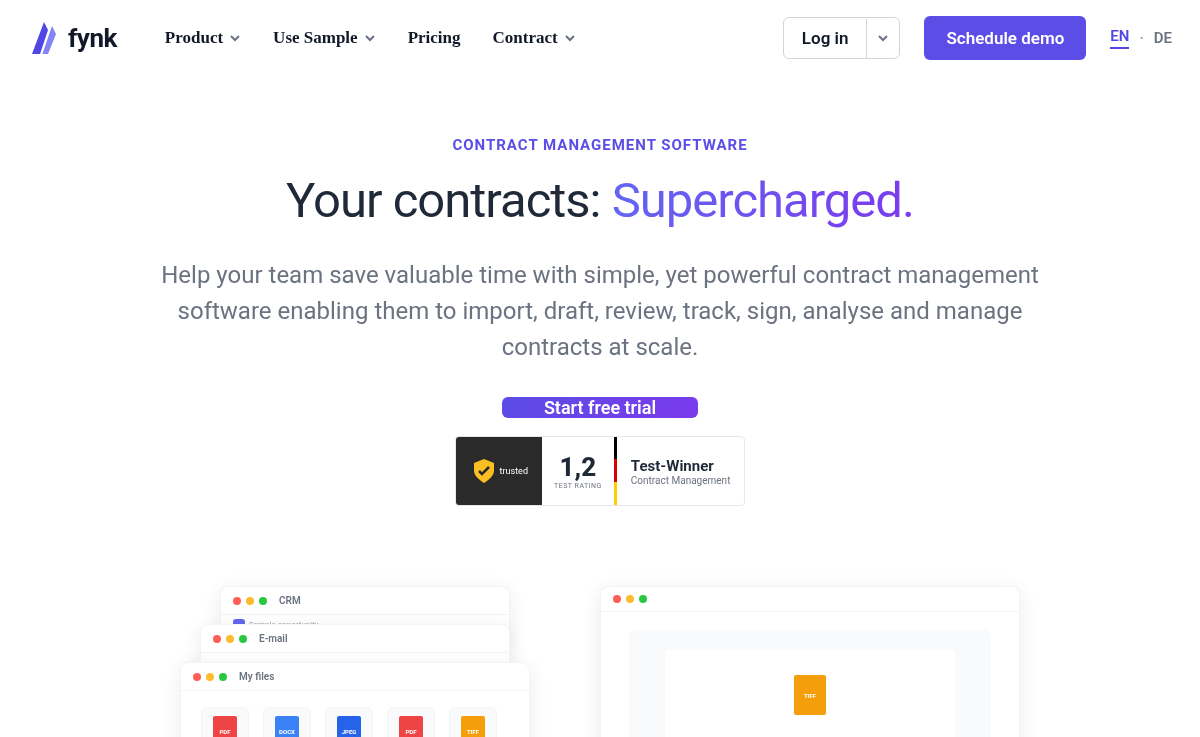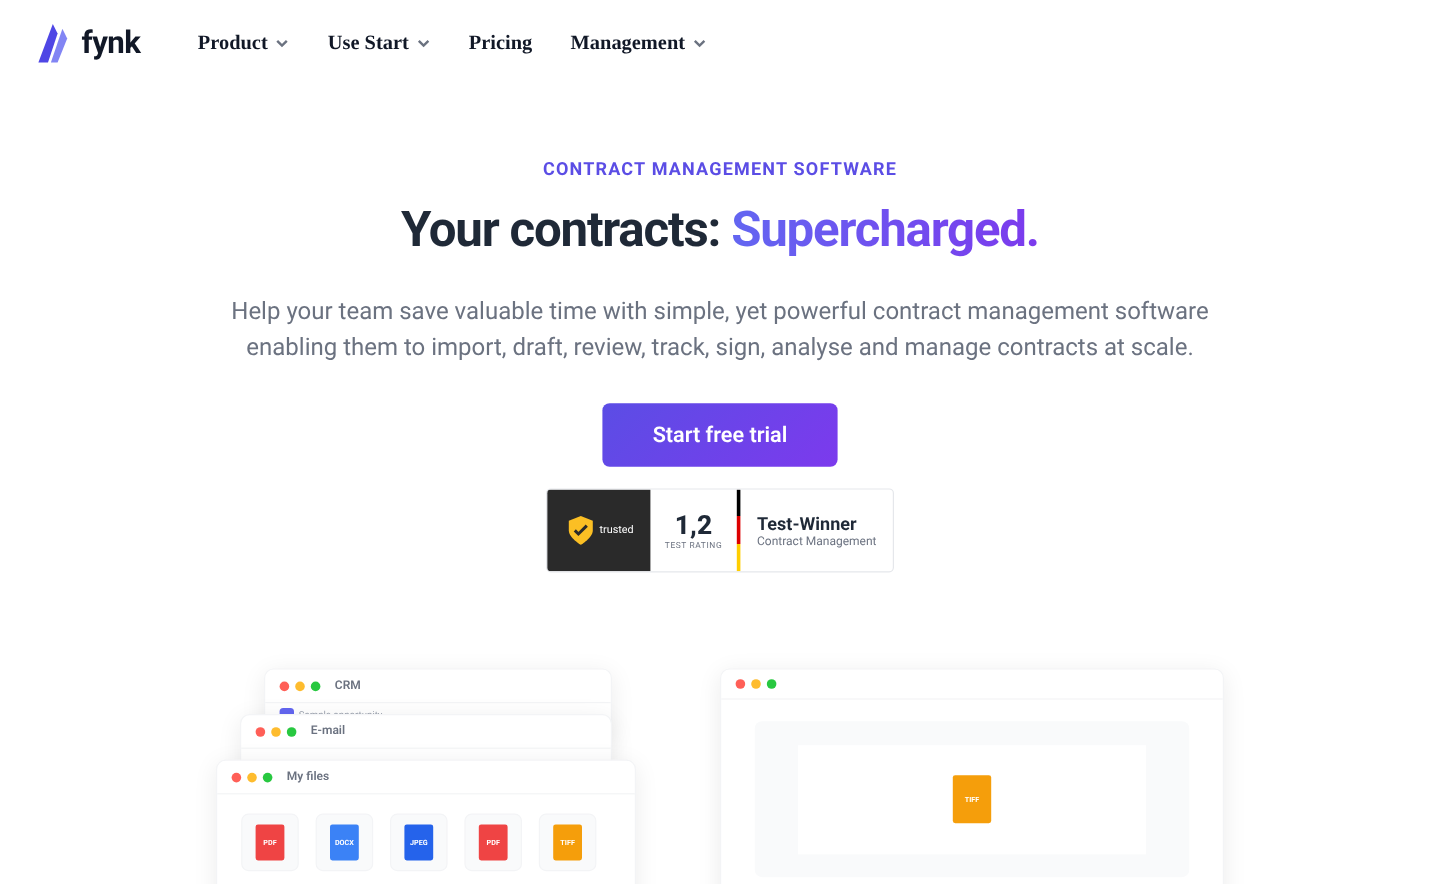--- a/index.html
+++ b/index.html
@@ -16,30 +16,30 @@
 .login-text { padding: 10px 18px; font-size: 17px; font-weight: 600; color: #111827; }
 .login-chevron { padding: 10px 10px; border-left: 1px solid #d1d5db; }
 .schedule-btn { background: #5b4de5; color: #fff; padding: 12px 22px; border-radius: 6px; font-size: 17px; font-weight: 600; cursor: pointer; }
 .lang { display: flex; align-items: center; gap: 10px; font-size: 15px; font-weight: 600; }
 .lang-en { color: #4f46e5; border-bottom: 2px solid #4f46e5; padding-bottom: 2px; }
 .lang-dot { color: #9ca3af; }
 .lang-de { color: #6b7280; cursor: pointer; }
 
 .hero { text-align: center; padding: 60px 20px 20px; }
 .eyebrow { color: #5b4de5; font-size: 15px; font-weight: 700; letter-spacing: 1px; }
-.headline { font-size: 41px; font-weight: 700; margin-top: 18px; letter-spacing: -1px; }
+.headline { font-size: 49px; font-weight: 400; margin-top: 18px; letter-spacing: -1px; }
 .headline-accent { background: linear-gradient(90deg, #6366f1 0%, #7c3aed 100%); -webkit-background-clip: text; background-clip: text; color: transparent; }
-.subhead { font-size: 20px; color: #6b7280; max-width: 880px; margin: 28px auto 0; line-height: 1.5; }
-.cta-btn { display: inline-block; margin-top: 32px; padding: 16px 42px; background: linear-gradient(135deg, #5b4de5, #7c3aed); color: #fff; font-size: 18px; font-weight: 600; border-radius: 6px; cursor: pointer; }
+.subhead { font-size: 24px; color: #6b7280; max-width: 880px; margin: 28px auto 0; line-height: 1.5; }
+.cta-btn { display: inline-block; margin-top: 32px; padding: 0 42px; background: linear-gradient(135deg, #5b4de5, #7c3aed); color: #fff; font-size: 18px; font-weight: 600; border-radius: 6px; cursor: pointer; }
 .badge { display: inline-flex; align-items: stretch; margin-top: 18px; border: 1px solid #e5e7eb; border-radius: 4px; overflow: hidden; }
 .badge-left { background: #2a2a2a; padding: 20px 14px; display: flex; align-items: center; justify-content: center; gap: 2px; }
 .shield { width: 28px; height: 28px; }
 .trusted-label { font-size: 9px; color: #fff; }
 .badge-mid { padding: 8px 12px; display: flex; flex-direction: column; justify-content: center; border-right: 3px solid; border-image: linear-gradient(#000 33%, #dd0000 33%, #dd0000 66%, #ffce00 66%) 1; }
-.badge-score { font-size: 22px; font-weight: 800; }
+.badge-score { font-size: 26px; font-weight: 800; }
 .badge-score-label { font-size: 7px; color: #6b7280; letter-spacing: 0.5px; }
 .badge-right { padding: 8px 14px; display: flex; flex-direction: column; justify-content: center; text-align: left; }
 .badge-winner { font-size: 15px; font-weight: 700; }
 .badge-cat { font-size: 10px; color: #6b7280; }
 
 .illus { display: flex; justify-content: center; gap: 60px; padding: 60px 20px 0; }
 .stack { position: relative; width: 360px; height: 200px; }
 .window { position: absolute; background: #fff; border-radius: 8px; box-shadow: 0 4px 20px rgba(0,0,0,0.08); border: 1px solid #f3f4f6; }
 .window-header { display: flex; align-items: center; gap: 6px; padding: 8px 12px; border-bottom: 1px solid #f3f4f6; }
 .dots { display: flex; gap: 5px; }
@@ -72,35 +72,51 @@
     <span class="logo-text">fynk</span>
   </div>
   <nav class="nav">
     <div class="nav-item">
       <span>Product</span>
       <svg class="chevron" viewBox="0 0 12 12">
           <path d="M2 4 L6 8 L10 4" stroke="#6b7280" stroke-width="2" fill="none"></path>
         </svg>
     </div>
     <div class="nav-item">
-      <span>Use Start</span>
+      <span>Use Sample</span>
       <svg class="chevron" viewBox="0 0 12 12">
           <path d="M2 4 L6 8 L10 4" stroke="#6b7280" stroke-width="2" fill="none"></path>
         </svg>
     </div>
     <div class="nav-item">
       <span>Pricing</span>
     </div>
     <div class="nav-item">
-      <span>Management</span>
+      <span>Contract</span>
       <svg class="chevron" viewBox="0 0 12 12">
           <path d="M2 4 L6 8 L10 4" stroke="#6b7280" stroke-width="2" fill="none"></path>
         </svg>
     </div>
   </nav>
+  <div class="header-right">
+    <div class="login-btn">
+      <span class="login-text">Log in</span>
+      <span class="login-chevron">
+        <svg class="chevron" viewBox="0 0 12 12">
+            <path d="M2 4 L6 8 L10 4" stroke="#6b7280" stroke-width="2" fill="none"></path>
+          </svg>
+      </span>
+    </div>
+    <div class="schedule-btn">Schedule demo</div>
+    <div class="lang">
+      <span class="lang-en">EN</span>
+      <span class="lang-dot">·</span>
+      <span class="lang-de">DE</span>
+    </div>
+  </div>
 </header>
 
 <section class="hero">
   <div class="eyebrow">CONTRACT MANAGEMENT SOFTWARE</div>
   <h1 class="headline">
     <span>Your contracts: </span><span class="headline-accent">Supercharged.</span>
   </h1>
   <p class="subhead">Help your team save valuable time with simple, yet powerful contract management software enabling them to import, draft, review, track, sign, analyse and manage contracts at scale.</p>
   <div class="cta-btn">Start free trial</div>
   <div><div class="badge">

